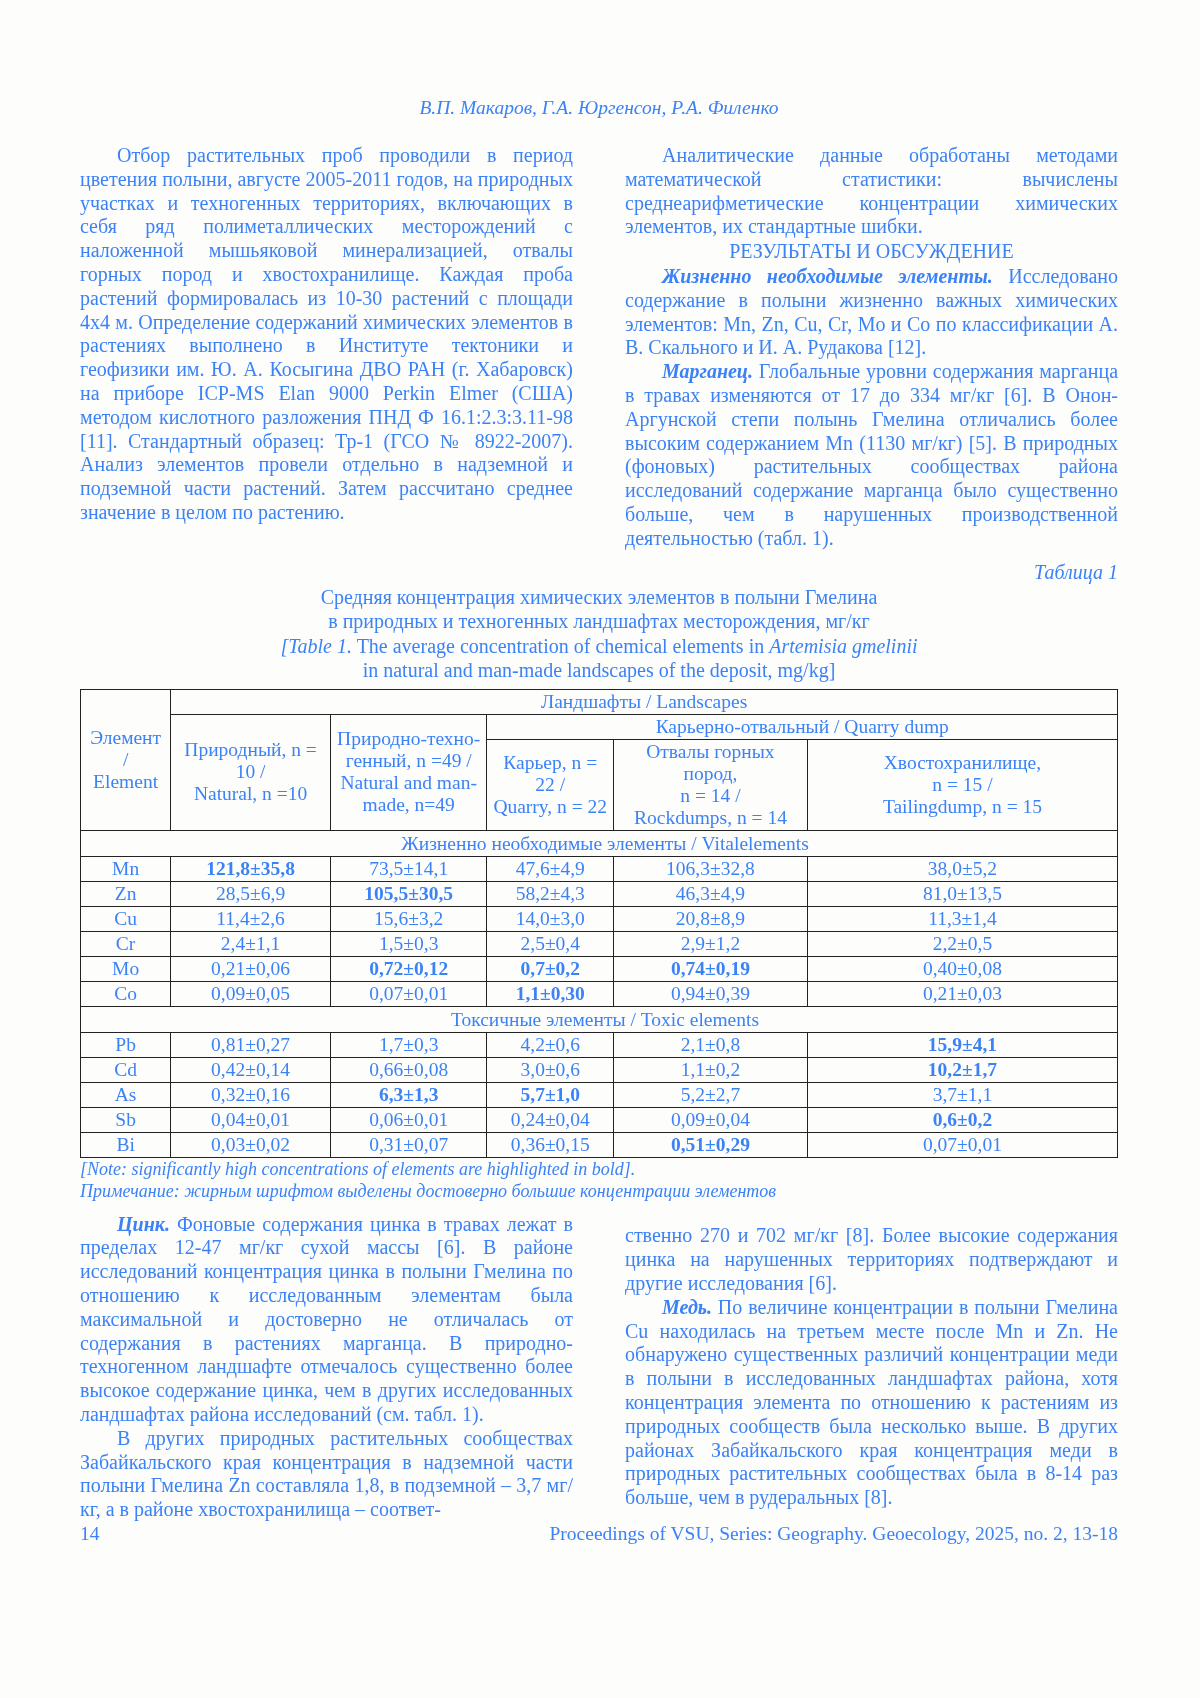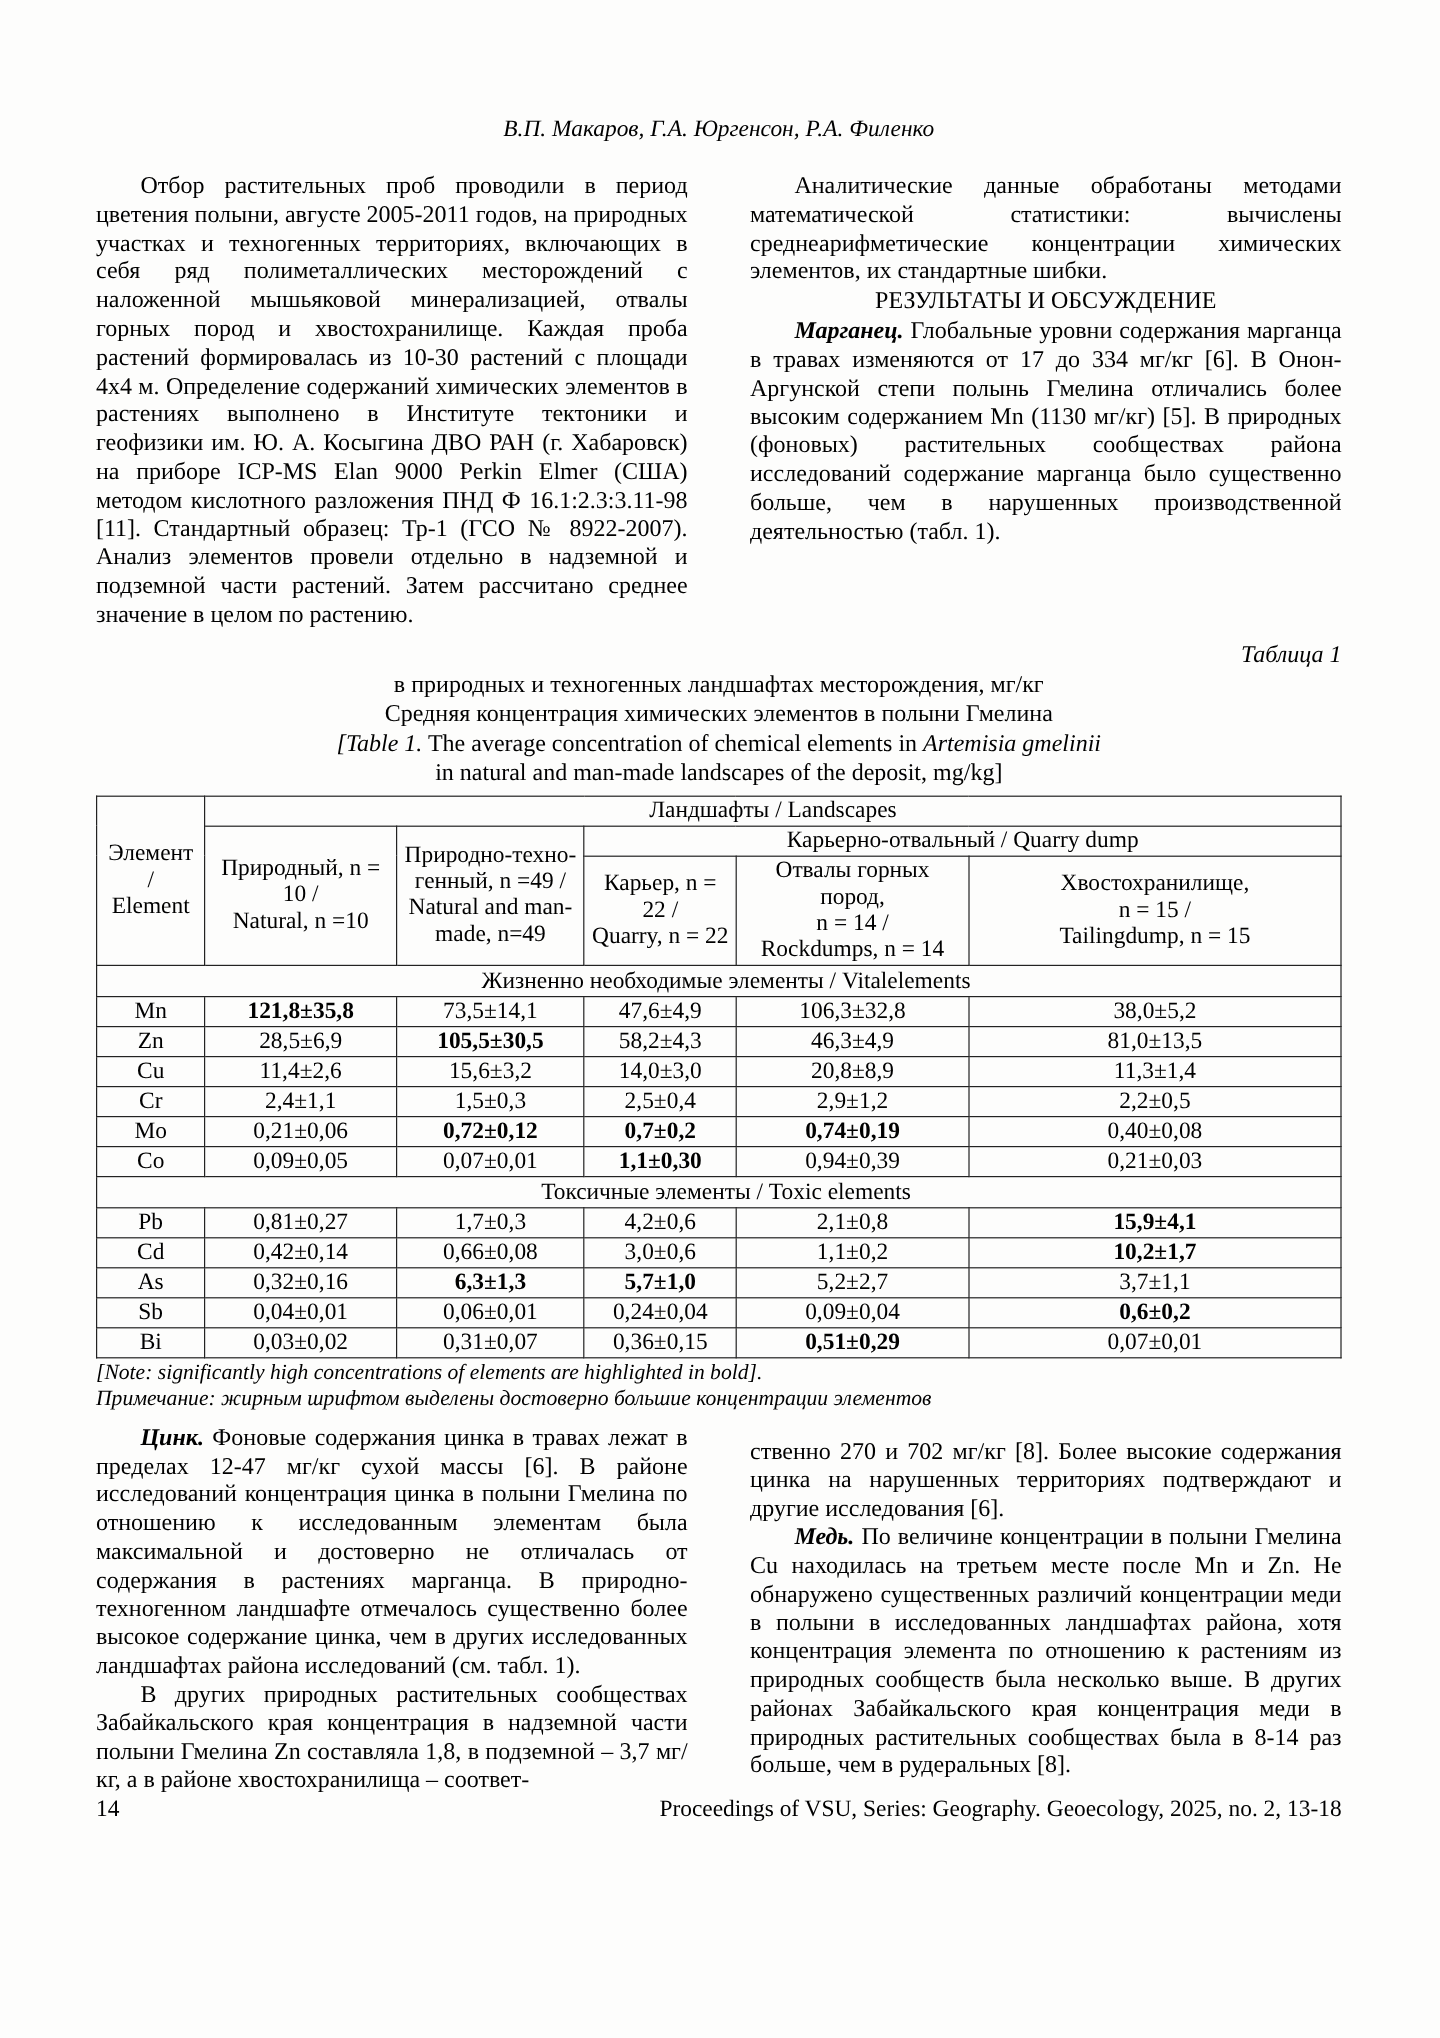--- a/index.html
+++ b/index.html
@@ -1,19 +1,19 @@
 <!DOCTYPE html>
 <html><head>
 <meta charset="utf-8">
 <style>
   * { box-sizing: border-box; }
   html, body { margin: 0; padding: 0; background: #ffffff; }
   .page {
     width: 1200px; height: 1698px; margin: 0 auto;
-    background: #fdfdfc; color: #000000;
+    background: #fdfdfc; color: #3b82f6;
     font-family: "Liberation Serif", serif;
     font-size: 20px;
     position: relative; overflow: hidden;
     padding: 97px 82px 206px 80px;
     display: flex; flex-direction: column;
   }
   .authors { text-align: center; font-style: italic; font-size: 19.5px; margin-bottom: 25px; flex-shrink: 0; }
   .twocol { display: flex; gap: 52px; }
   .col { flex: 1 1 0; min-width: 0; }
   .para { margin: 0; text-align: justify; line-height: 23.8px; }
@@ -44,29 +44,30 @@
 
   <div class="authors">В.П. Макаров, Г.А. Юргенсон, Р.А. Филенко</div>
 
   <div class="twocol">
     <div class="col">
       <p class="para indent">Отбор растительных проб проводили в период цветения полыни, августе 2005-2011 годов, на природных участках и техногенных территориях, включающих в себя ряд полиметаллических месторождений с наложенной мышьяковой минерализацией, отвалы горных пород и хвостохранилище. Каждая проба растений формировалась из 10-30 растений с площади 4х4 м. Определение содержаний химических элементов в растениях выполнено в Институте тектоники и геофизики им. Ю. А. Косыгина ДВО РАН (г. Хабаровск) на приборе ICP-MS Elan 9000 Perkin Elmer (США) методом кислотного разложения ПНД Ф 16.1:2.3:3.11-98 [11]. Стандартный образец: Тр-1 (ГСО № 8922-2007). Анализ элементов провели отдельно в надземной и подземной части растений. Затем рассчитано среднее значение в целом по растению.</p>
     </div>
     <div class="col">
       <p class="para indent">Аналитические данные обработаны методами математической статистики: вычислены среднеарифметические концентрации химических элементов, их стандартные шибки.</p>
       <div class="heading">РЕЗУЛЬТАТЫ И ОБСУЖДЕНИЕ</div>
+      <p class="para indent"><span class="lead">Жизненно необходимые элементы.</span> <span>Исследовано содержание в полыни жизненно важных химических элементов: Mn, Zn, Cu, Cr, Mo и Co по классификации А. В. Скального и И. А. Рудакова [12].</span></p>
       <p class="para indent"><span class="lead">Марганец.</span> <span>Глобальные уровни содержания марганца в травах изменяются от 17 до 334 мг/кг [6]. В Онон-Аргунской степи полынь Гмелина отличались более высоким содержанием Mn (1130 мг/кг) [5]. В природных (фоновых) растительных сообществах района исследований содержание марганца было существенно больше, чем в нарушенных производственной деятельностью (табл. 1).</span></p>
     </div>
   </div>
 
   <div class="table-label">Таблица 1</div>
 
   <div class="caption">
+    <div>Средняя концентрация химических элементов в полыни Гмелина</div>
     <div>в природных и техногенных ландшафтах месторождения, мг/кг</div>
-    <div>Средняя концентрация химических элементов в полыни Гмелина</div>
     <div><span class="i">[Table 1.</span> <span>The average concentration of chemical elements in</span> <span class="i">Artemisia gmelinii</span></div>
     <div>in natural and man-made landscapes of the deposit, mg/kg]</div>
   </div>
 
   <table class="data-table">
     <colgroup>
       <col style="width:8.7%">
       <col style="width:15.4%">
       <col style="width:15.1%">
       <col style="width:12.2%">

